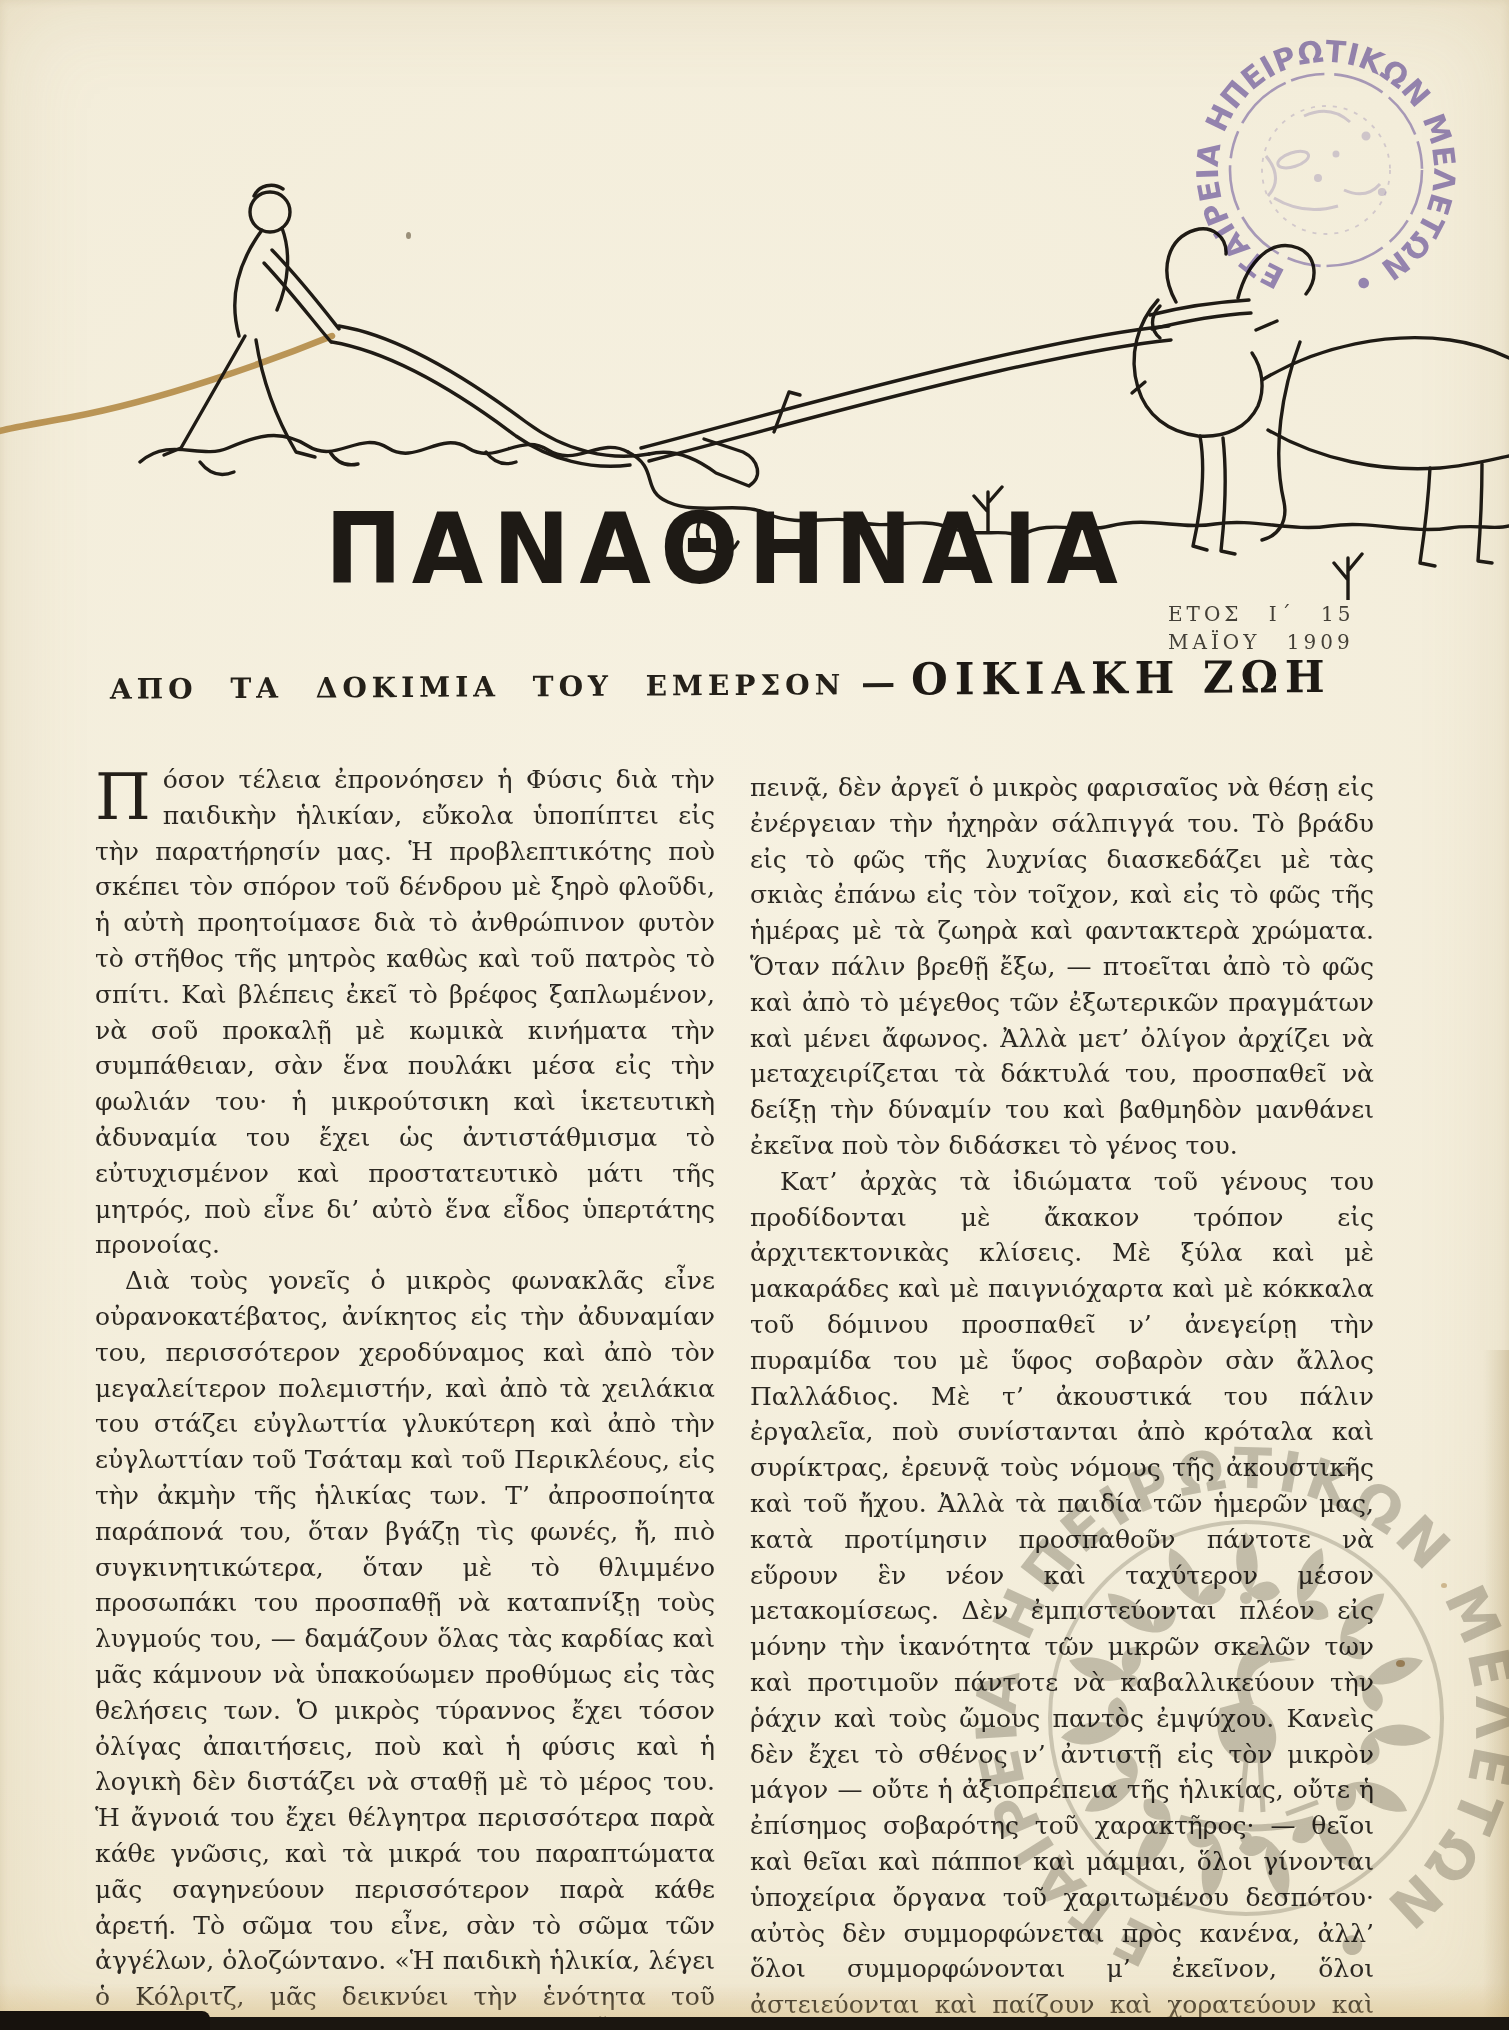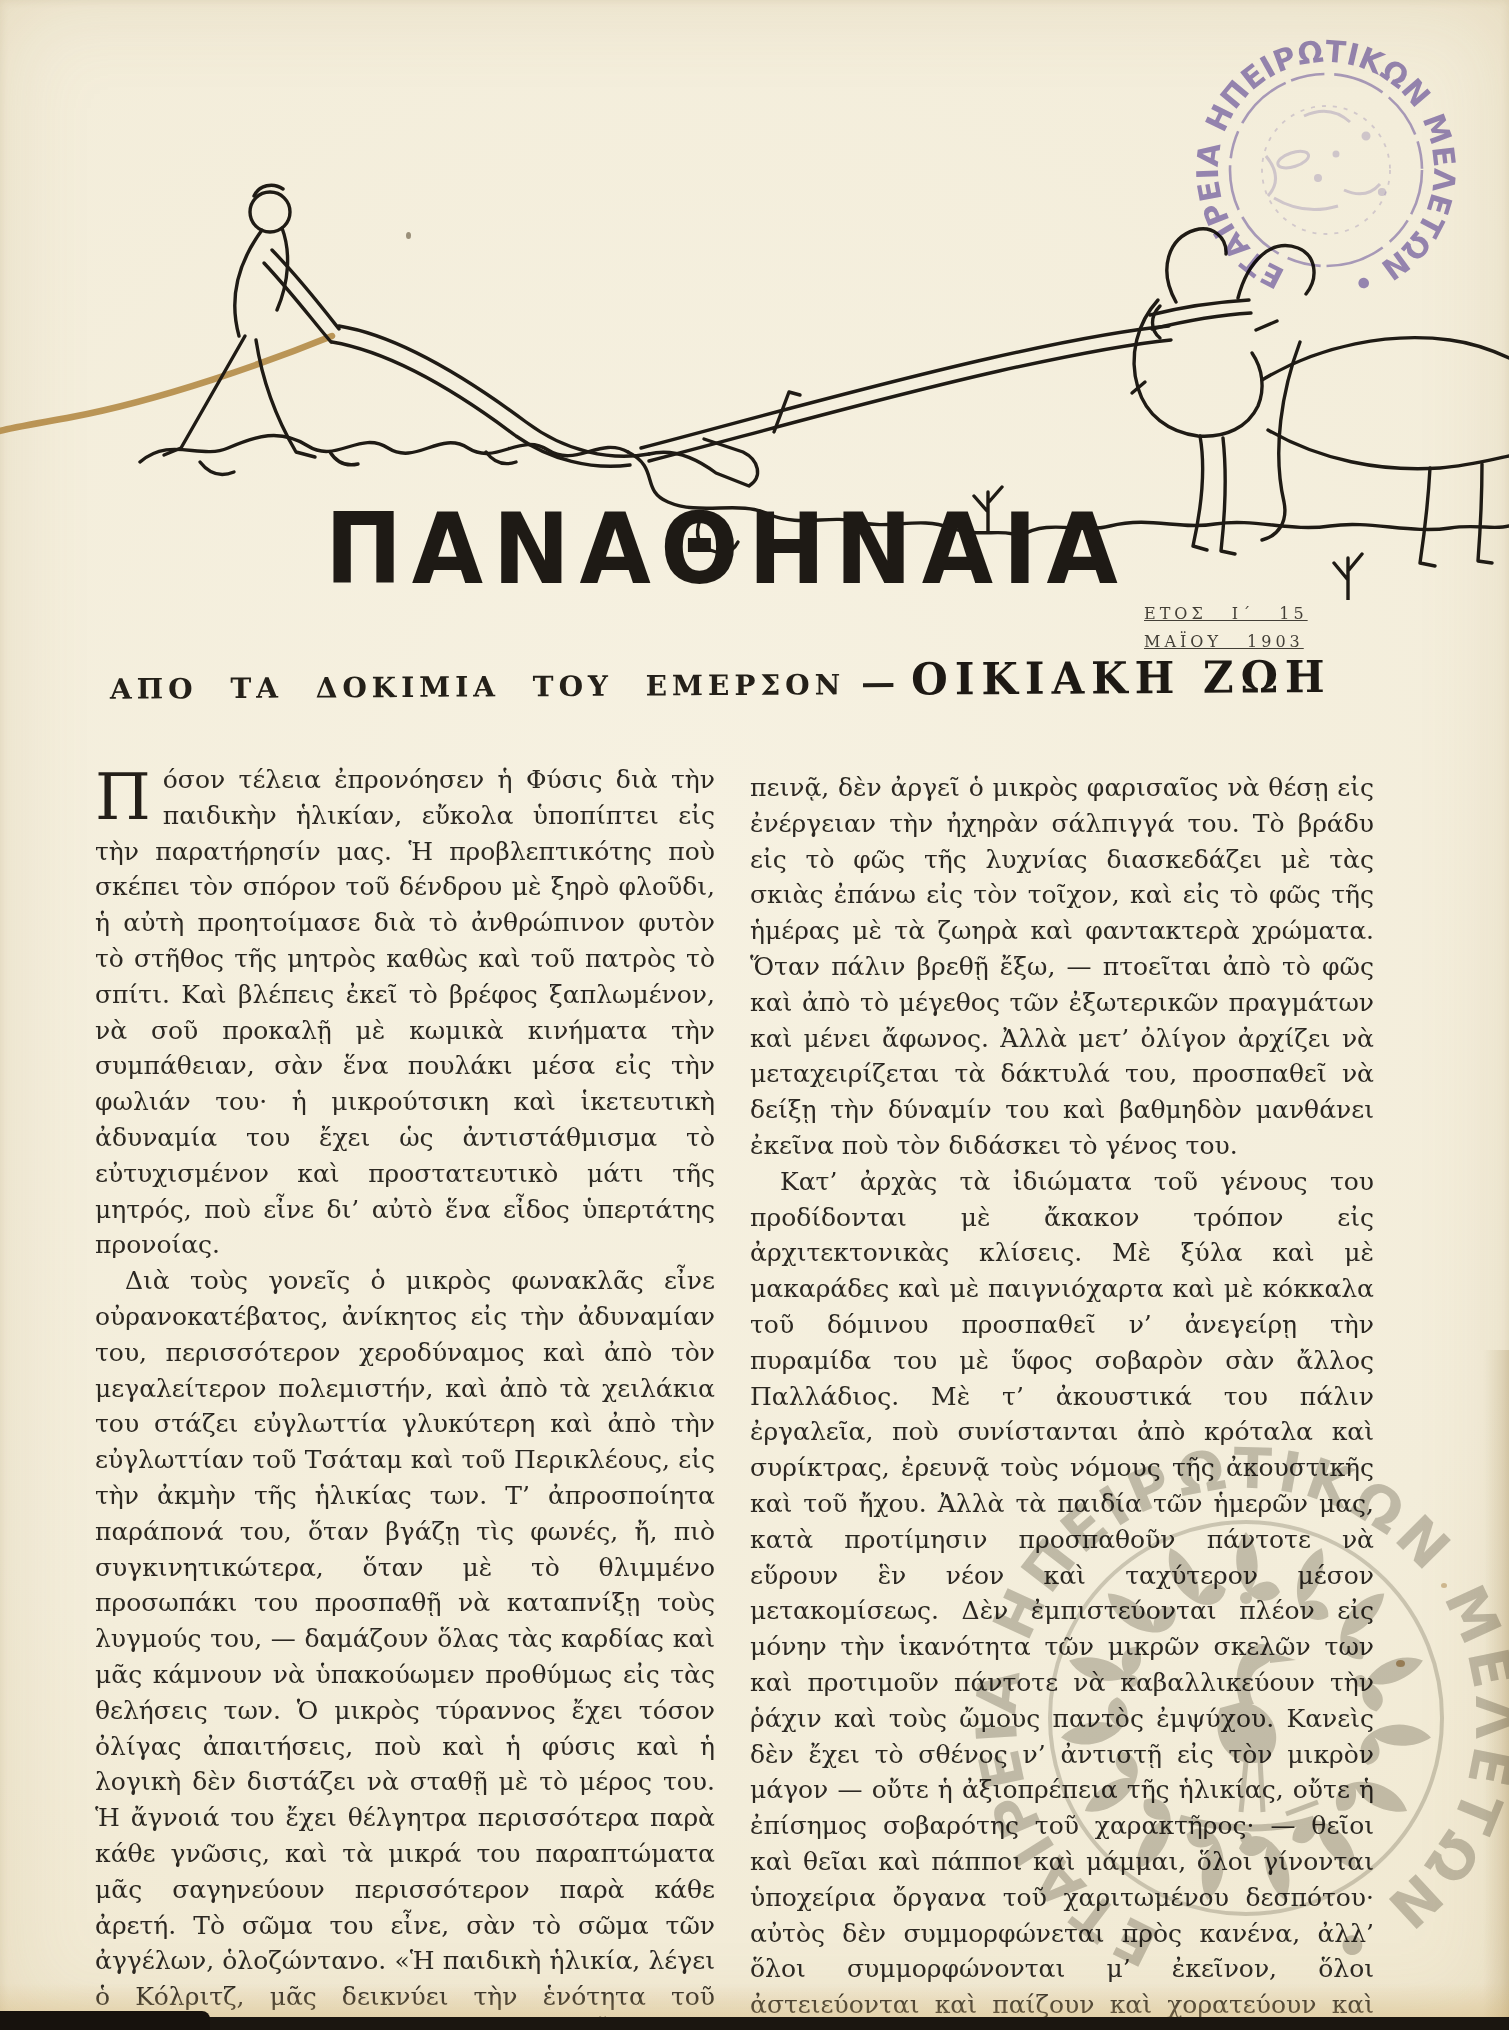--- a/index.html
+++ b/index.html
@@ -20,24 +20,24 @@
   .masthead{
     position:absolute;left:325px;top:498px;z-index:2;
     font-family:"DejaVu Sans", sans-serif;
     font-weight:bold;font-size:96px;line-height:100px;
     letter-spacing:10px;color:#1e1a15;
     transform:scaleX(.96) scaleY(1.02);
     transform-origin:left top;
     white-space:nowrap;
   }
   .issue{
-    position:absolute;left:1144px;top:600px;z-index:2;
+    position:absolute;left:1168px;top:600px;z-index:2;
     font-family:"DejaVu Serif", serif;
-    font-size:16px;line-height:28px;color:#433f37;
-    letter-spacing:4px;word-spacing:16px;white-space:nowrap;text-decoration:underline;
+    font-size:20px;line-height:28px;color:#433f37;
+    letter-spacing:4px;word-spacing:16px;white-space:nowrap;
   }
   
   .article-header{
     position:absolute;left:110px;top:656px;z-index:2;
     display:flex;align-items:baseline;gap:16px;white-space:nowrap;
     transform:rotate(-.35deg);
   }
   .kicker{
     font-family:"DejaVu Serif", serif;font-weight:bold;
     font-size:28px;letter-spacing:5px;word-spacing:18px;color:#242019;
@@ -151,21 +151,21 @@
     <g>
       <path d="M988,402 L988,362 M988,382 L974,366 M988,373 L1002,357"></path>
       <path d="M1348,470 L1348,428 M1348,450 L1334,433 M1348,441 L1362,424"></path>
     </g>
   </svg>
 
   <div class="masthead">ΠΑΝΑΘΗΝΑΙΑ</div>
 
   <div class="issue">
     <div>ΕΤΟΣ Ι΄ 15</div>
-    <div>ΜΑΪΟΥ 1903</div>
+    <div>ΜΑΪΟΥ 1909</div>
   </div>
 
   <div class="article-header">
     <span class="kicker">ΑΠΟ ΤΑ ΔΟΚΙΜΙΑ ΤΟΥ ΕΜΕΡΣΟΝ</span>
     <span class="kicker-dash">—</span>
     <span class="article-title">ΟΙΚΙΑΚΗ ΖΩΗ</span>
   </div>
 
   <div class="column col-left">
       <p class="has-dropcap"><span class="dropcap">Π</span>όσον τέλεια ἐπρονόησεν ἡ Φύσις διὰ τὴν παιδικὴν ἡλικίαν, εὔκολα ὑποπίπτει εἰς τὴν παρατήρησίν μας. Ἡ προβλεπτικότης ποὺ σκέπει τὸν σπόρον τοῦ δένδρου μὲ ξηρὸ φλοῦδι, ἡ αὐτὴ προητοίμασε διὰ τὸ ἀνθρώπινον φυτὸν τὸ στῆθος τῆς μητρὸς καθὼς καὶ τοῦ πατρὸς τὸ σπίτι. Καὶ βλέπεις ἐκεῖ τὸ βρέφος ξαπλωμένον, νὰ σοῦ προκαλῇ μὲ κωμικὰ κινήματα τὴν συμπάθειαν, σὰν ἕνα πουλάκι μέσα εἰς τὴν φωλιάν του· ἡ μικρούτσικη καὶ ἱκετευτικὴ ἀδυναμία του ἔχει ὡς ἀντιστάθμισμα τὸ εὐτυχισμένον καὶ προστατευτικὸ μάτι τῆς μητρός, ποὺ εἶνε δι’ αὐτὸ ἕνα εἶδος ὑπερτάτης προνοίας.</p>

